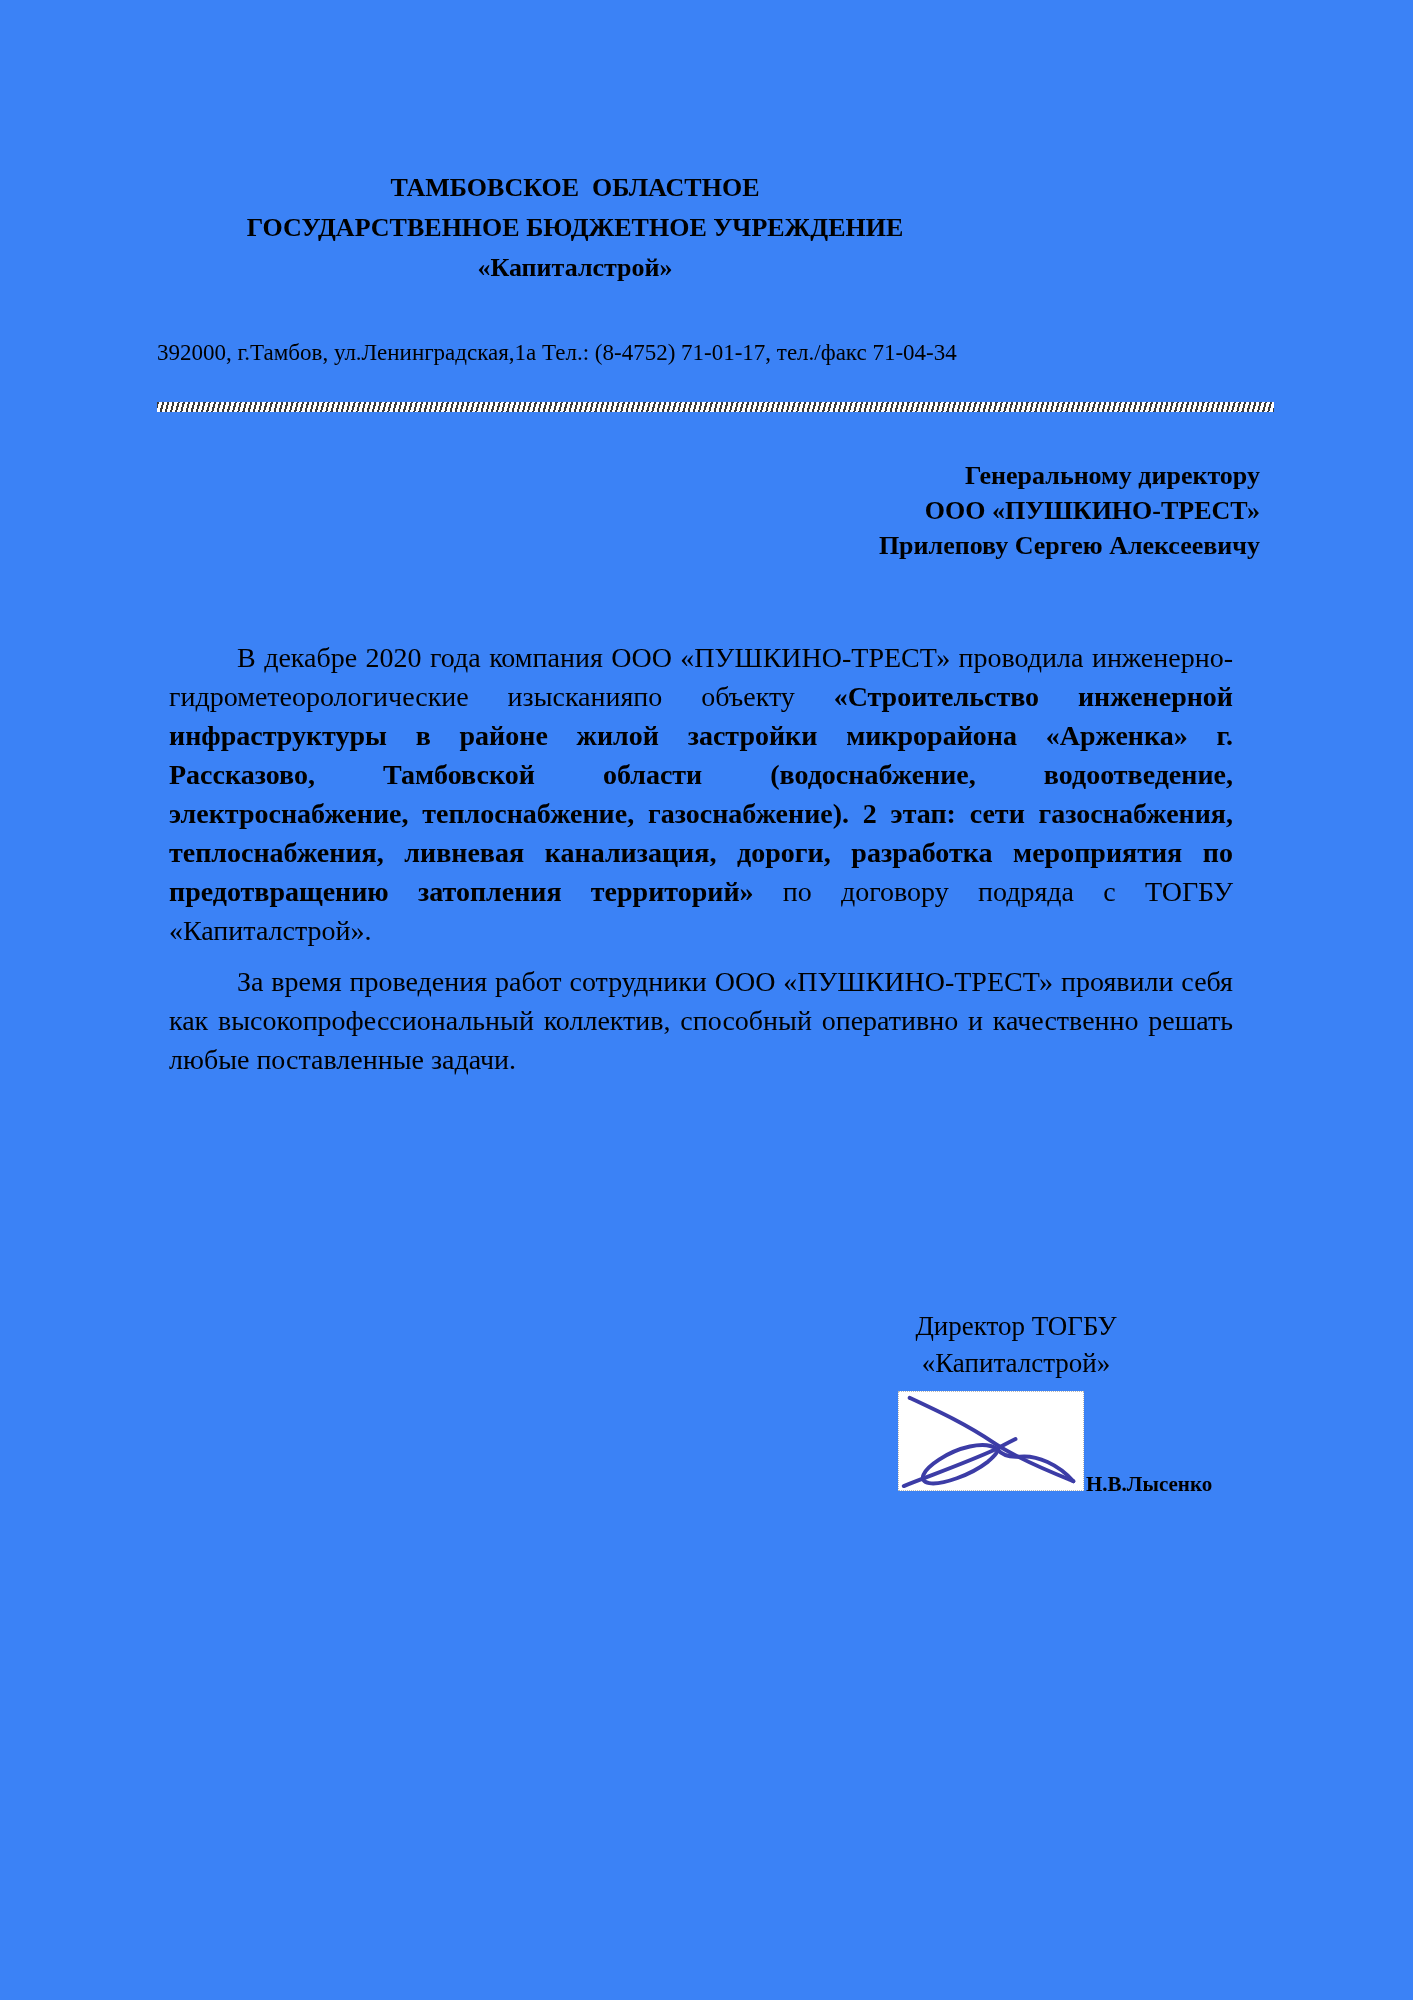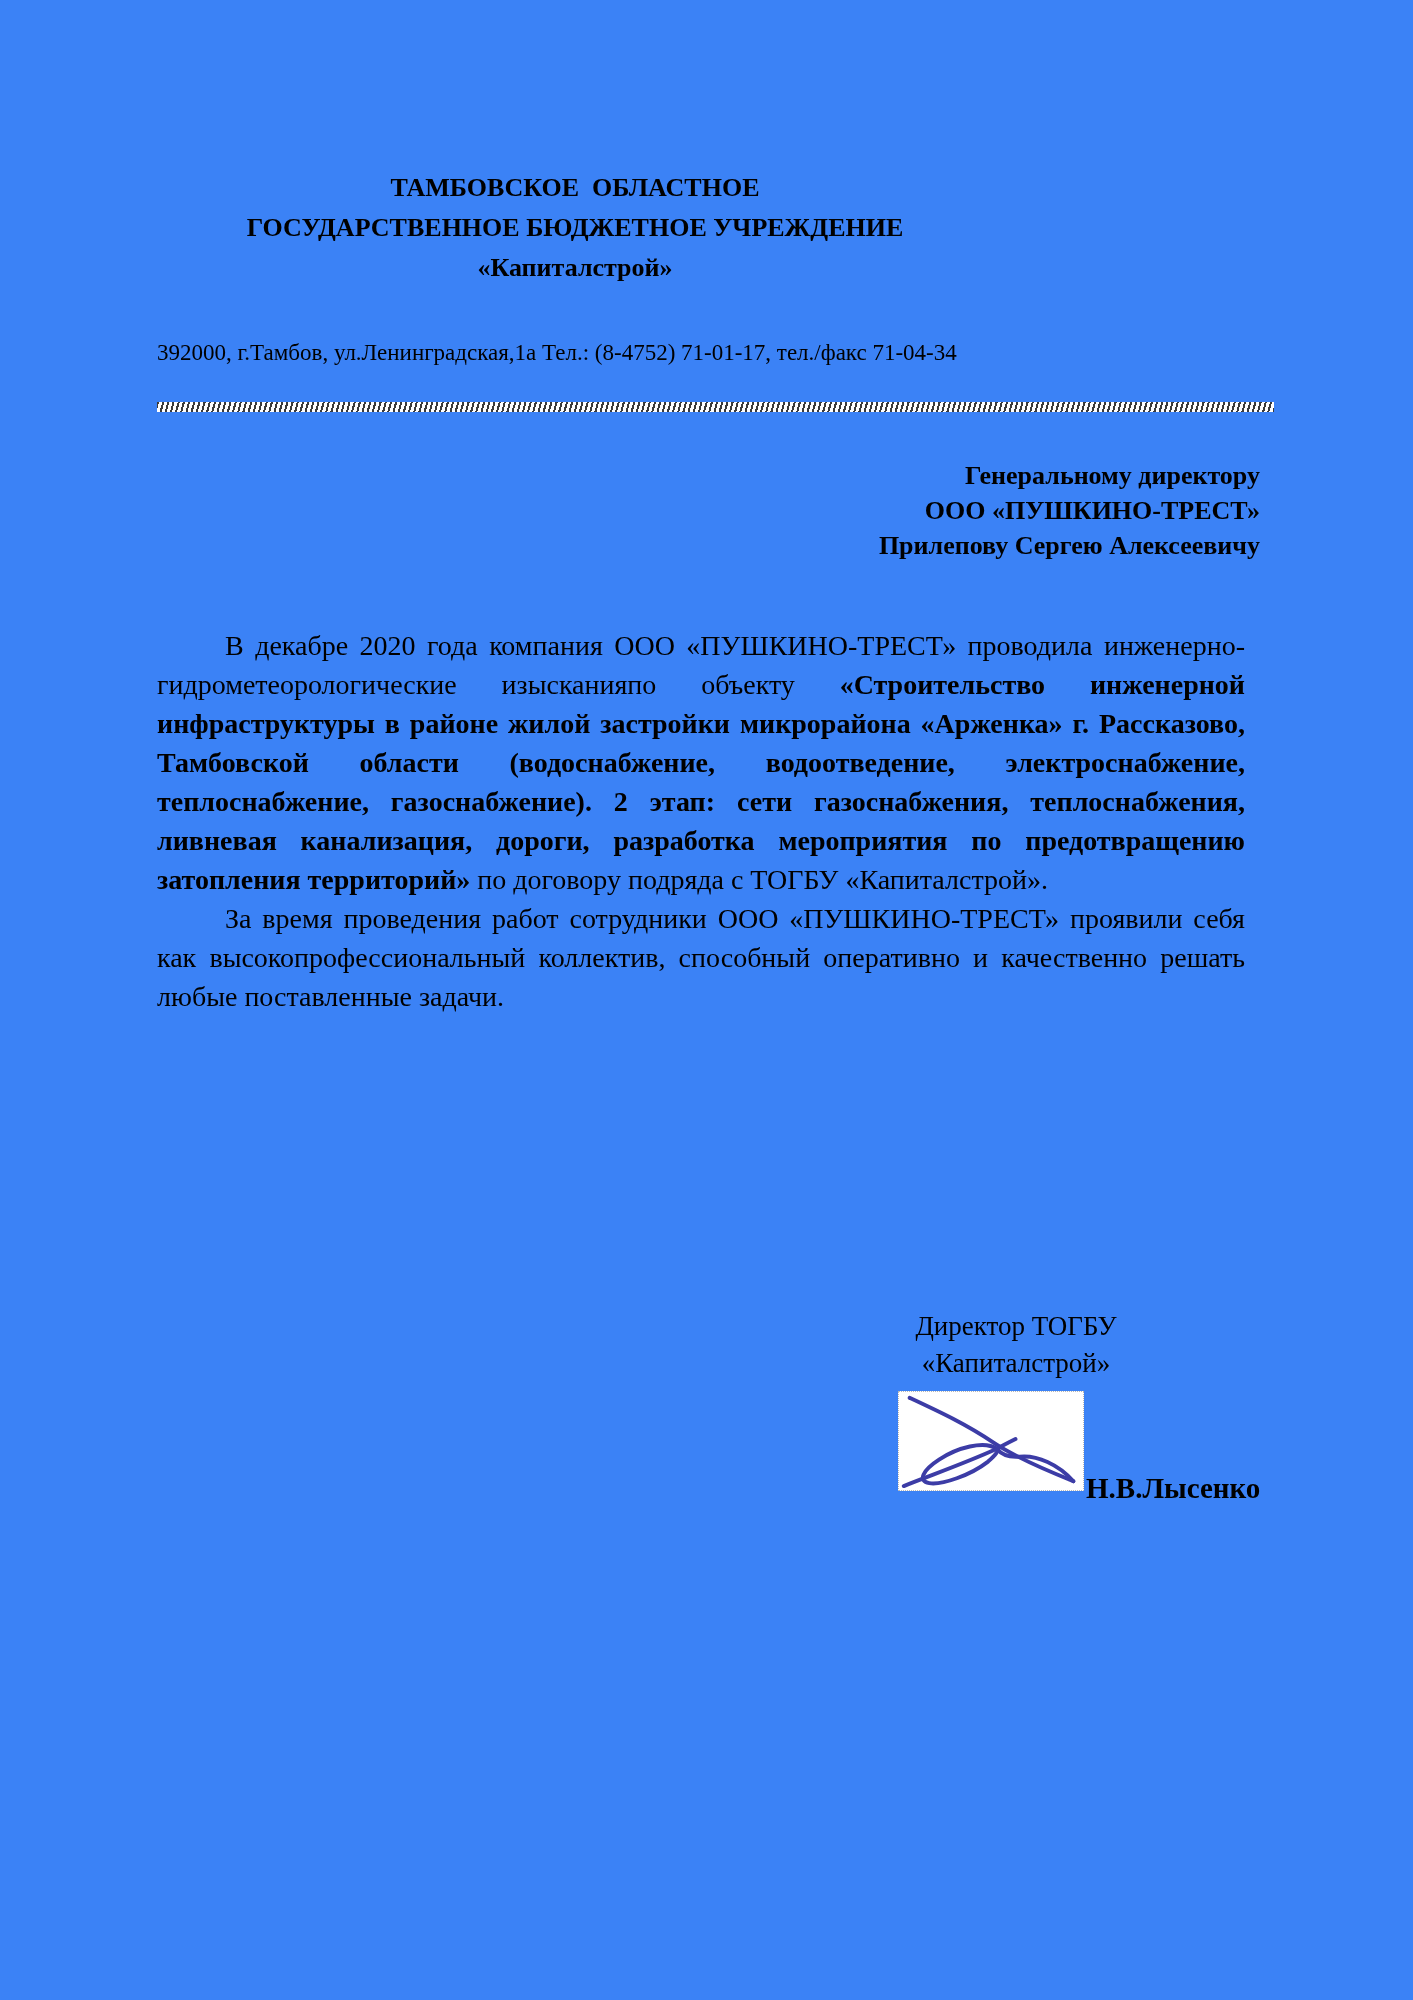--- a/index.html
+++ b/index.html
@@ -27,34 +27,34 @@
   .recipient {
     position:absolute; left:820px; top:458px; width:440px;
     text-align:right; font-weight:bold;
     font-size:26px; line-height:35px;
   }
   .body-text {
     position:absolute; left:157px; top:626px; width:1088px;
     font-size:28px; line-height:39px;
     text-align:justify;
   }
-  .body-text p { margin:0; text-indent:68px; }
+  .body-text p { margin:12px; text-indent:68px; }
   .sig-title {
     position:absolute; left:860px; top:1308px; width:312px;
     text-align:center; font-size:27px; line-height:37px;
   }
   .sig-box {
     position:absolute; left:898px; top:1391px; width:186px; height:100px;
     border:1px dotted #b8b8b8; box-sizing:border-box;
     background:#ffffff;
   }
   .sig-box svg { display:block; width:100%; height:100%; }
   .sig-name {
     position:absolute; left:1086px; top:1472px;
-    font-size:29px; font-weight:bold; white-space:nowrap;
+    font-size:21px; font-weight:bold; white-space:nowrap;
   }
 </style>
 </head>
 <body>
 
 <div class="page">
 
   <div class="letterhead">
     <div>ТАМБОВСКОЕ&nbsp; ОБЛАСТНОЕ</div>
     <div>ГОСУДАРСТВЕННОЕ БЮДЖЕТНОЕ УЧРЕЖДЕНИЕ</div>

